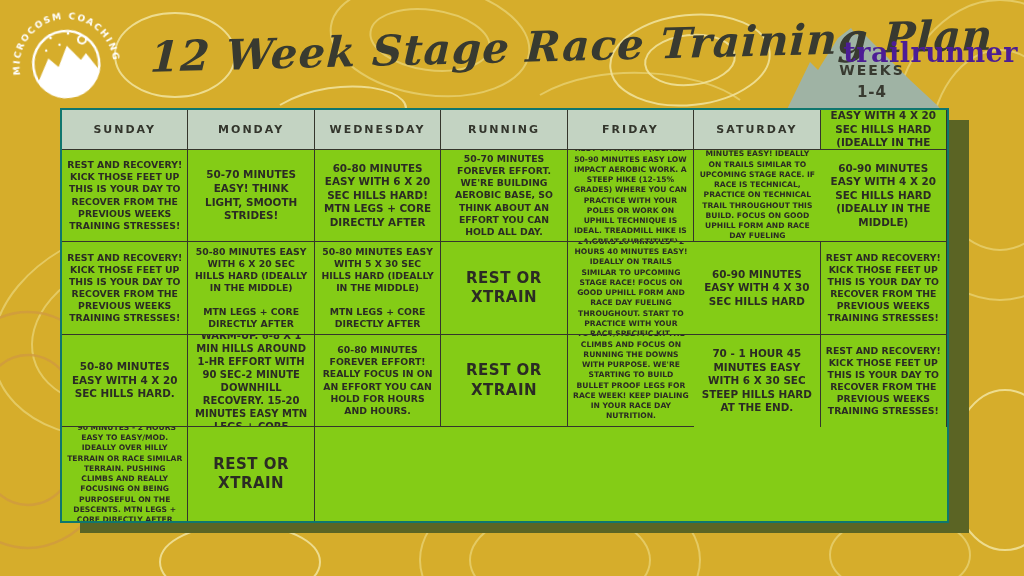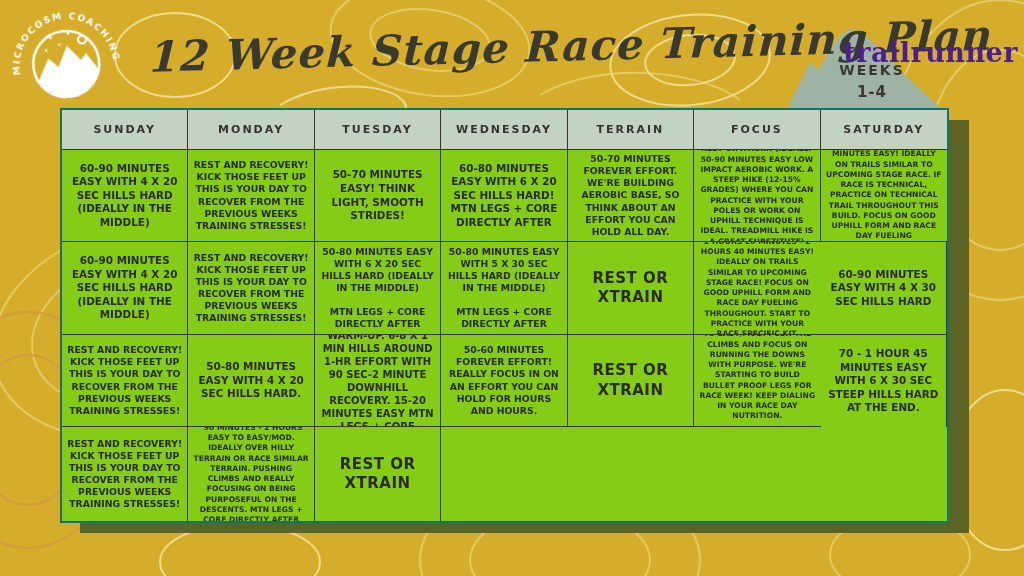--- a/index.html
+++ b/index.html
@@ -118,24 +118,23 @@
   <path d="M 8,110 L 42,40 L 50,48 L 70,16 L 83,6 L 88,13 L 94,10 L 116,32 L 142,58 L 170,84 L 190,110 Z" fill="#9fb3a4"></path>
   <text x="104" y="53" text-anchor="middle" font-size="14" letter-spacing="2">WEEKS</text>
   <text x="104" y="75" text-anchor="middle" font-size="15" letter-spacing="1">1-4</text>
 </svg>
 
 <div class="table-shadow"></div>
 
 <div class="plan-table">
   <div class="day-cell">SUNDAY</div>
   <div class="day-cell">MONDAY</div>
-  <div class="day-cell">TUESDAY</div>
   <div class="day-cell">WEDNESDAY</div>
-  <div class="day-cell">TERRAIN</div>
-  <div class="day-cell">FOCUS</div>
+  <div class="day-cell">RUNNING</div>
+  <div class="day-cell">FRIDAY</div>
   <div class="day-cell">SATURDAY</div>
 
   <div class="cell fz-lg">60-90 MINUTES EASY WITH 4 X 20 SEC HILLS HARD (IDEALLY IN THE MIDDLE)</div>
   <div class="cell fz-md">REST AND RECOVERY! KICK THOSE FEET UP THIS IS YOUR DAY TO RECOVER FROM THE PREVIOUS WEEKS TRAINING STRESSES!</div>
   <div class="cell fz-lg">50-70 MINUTES EASY! THINK LIGHT, SMOOTH STRIDES!</div>
   <div class="cell fz-lg">60-80 MINUTES EASY WITH 6 X 20 SEC HILLS HARD! MTN LEGS + CORE DIRECTLY AFTER</div>
   <div class="cell fz-md">50-70 MINUTES FOREVER EFFORT. WE'RE BUILDING AEROBIC BASE, SO THINK ABOUT AN EFFORT YOU CAN HOLD ALL DAY.</div>
   <div class="cell fz-xs">REST OR XTRAIN (IDEALLY 50-90 MINUTES EASY LOW IMPACT AEROBIC WORK. A STEEP HIKE (12-15% GRADES) WHERE YOU CAN PRACTICE WITH YOUR POLES OR WORK ON UPHILL TECHNIQUE IS IDEAL. TREADMILL HIKE IS A GREAT SUBSTITUTE)</div>
   <div class="cell cell-last fz-xs">2 HOURS - 2 HOURS 30 MINUTES EASY! IDEALLY ON TRAILS SIMILAR TO UPCOMING STAGE RACE. IF RACE IS TECHNICAL, PRACTICE ON TECHNICAL TRAIL THROUGHOUT THIS BUILD. FOCUS ON GOOD UPHILL FORM AND RACE DAY FUELING THROUGHOUT.</div>
 
@@ -147,21 +146,21 @@
   <div class="cell fz-md">50-80 MINUTES EASY WITH 5 X 30 SEC HILLS HARD (IDEALLY IN THE MIDDLE)
 
 MTN LEGS + CORE DIRECTLY AFTER</div>
   <div class="cell fz-xl">REST OR XTRAIN</div>
   <div class="cell cell-last fz-xs">2 HOURS 20 MINUTES - 2 HOURS 40 MINUTES EASY! IDEALLY ON TRAILS SIMILAR TO UPCOMING STAGE RACE! FOCUS ON GOOD UPHILL FORM AND RACE DAY FUELING THROUGHOUT. START TO PRACTICE WITH YOUR RACE SPECIFIC KIT.</div>
 
   <div class="cell fz-lg">60-90 MINUTES EASY WITH 4 X 30 SEC HILLS HARD</div>
   <div class="cell fz-md">REST AND RECOVERY! KICK THOSE FEET UP THIS IS YOUR DAY TO RECOVER FROM THE PREVIOUS WEEKS TRAINING STRESSES!</div>
   <div class="cell fz-lg">50-80 MINUTES EASY WITH 4 X 20 SEC HILLS HARD.</div>
   <div class="cell fz-sm">15-20 MINUTE WARM-UP. 6-8 X 1 MIN HILLS AROUND 1-HR EFFORT WITH 90 SEC-2 MINUTE DOWNHILL RECOVERY. 15-20 MINUTES EASY MTN LEGS + CORE DIRECTLY AFTER</div>
-  <div class="cell fz-md">50-60 MINUTES FOREVER EFFORT! REALLY FOCUS IN ON AN EFFORT YOU CAN HOLD FOR HOURS AND HOURS.</div>
+  <div class="cell fz-md">60-80 MINUTES FOREVER EFFORT! REALLY FOCUS IN ON AN EFFORT YOU CAN HOLD FOR HOURS AND HOURS.</div>
   <div class="cell fz-xl">REST OR XTRAIN</div>
   <div class="cell cell-last fz-xs">"2 HOURS 45 MINUTES - 3 HOURS 15 MINUTES EASY TO EASY/MOD. PUSH THE CLIMBS AND FOCUS ON RUNNING THE DOWNS WITH PURPOSE. WE'RE STARTING TO BUILD BULLET PROOF LEGS FOR RACE WEEK! KEEP DIALING IN YOUR RACE DAY NUTRITION.
 
 MTN LEGS + CORE DIRECTLY AFTER"</div>
 
   <div class="cell row-last fz-lg">70 - 1 HOUR 45 MINUTES EASY WITH 6 X 30 SEC STEEP HILLS HARD AT THE END.</div>
   <div class="cell row-last fz-md">REST AND RECOVERY! KICK THOSE FEET UP THIS IS YOUR DAY TO RECOVER FROM THE PREVIOUS WEEKS TRAINING STRESSES!</div>
   <div class="cell row-last fz-xs">"90 MINUTES - 2 HOURS EASY TO EASY/MOD. IDEALLY OVER HILLY TERRAIN OR RACE SIMILAR TERRAIN. PUSHING CLIMBS AND REALLY FOCUSING ON BEING PURPOSEFUL ON THE DESCENTS. MTN LEGS + CORE DIRECTLY AFTER</div>
   <div class="cell row-last fz-xl">REST OR XTRAIN</div>
 </div>

